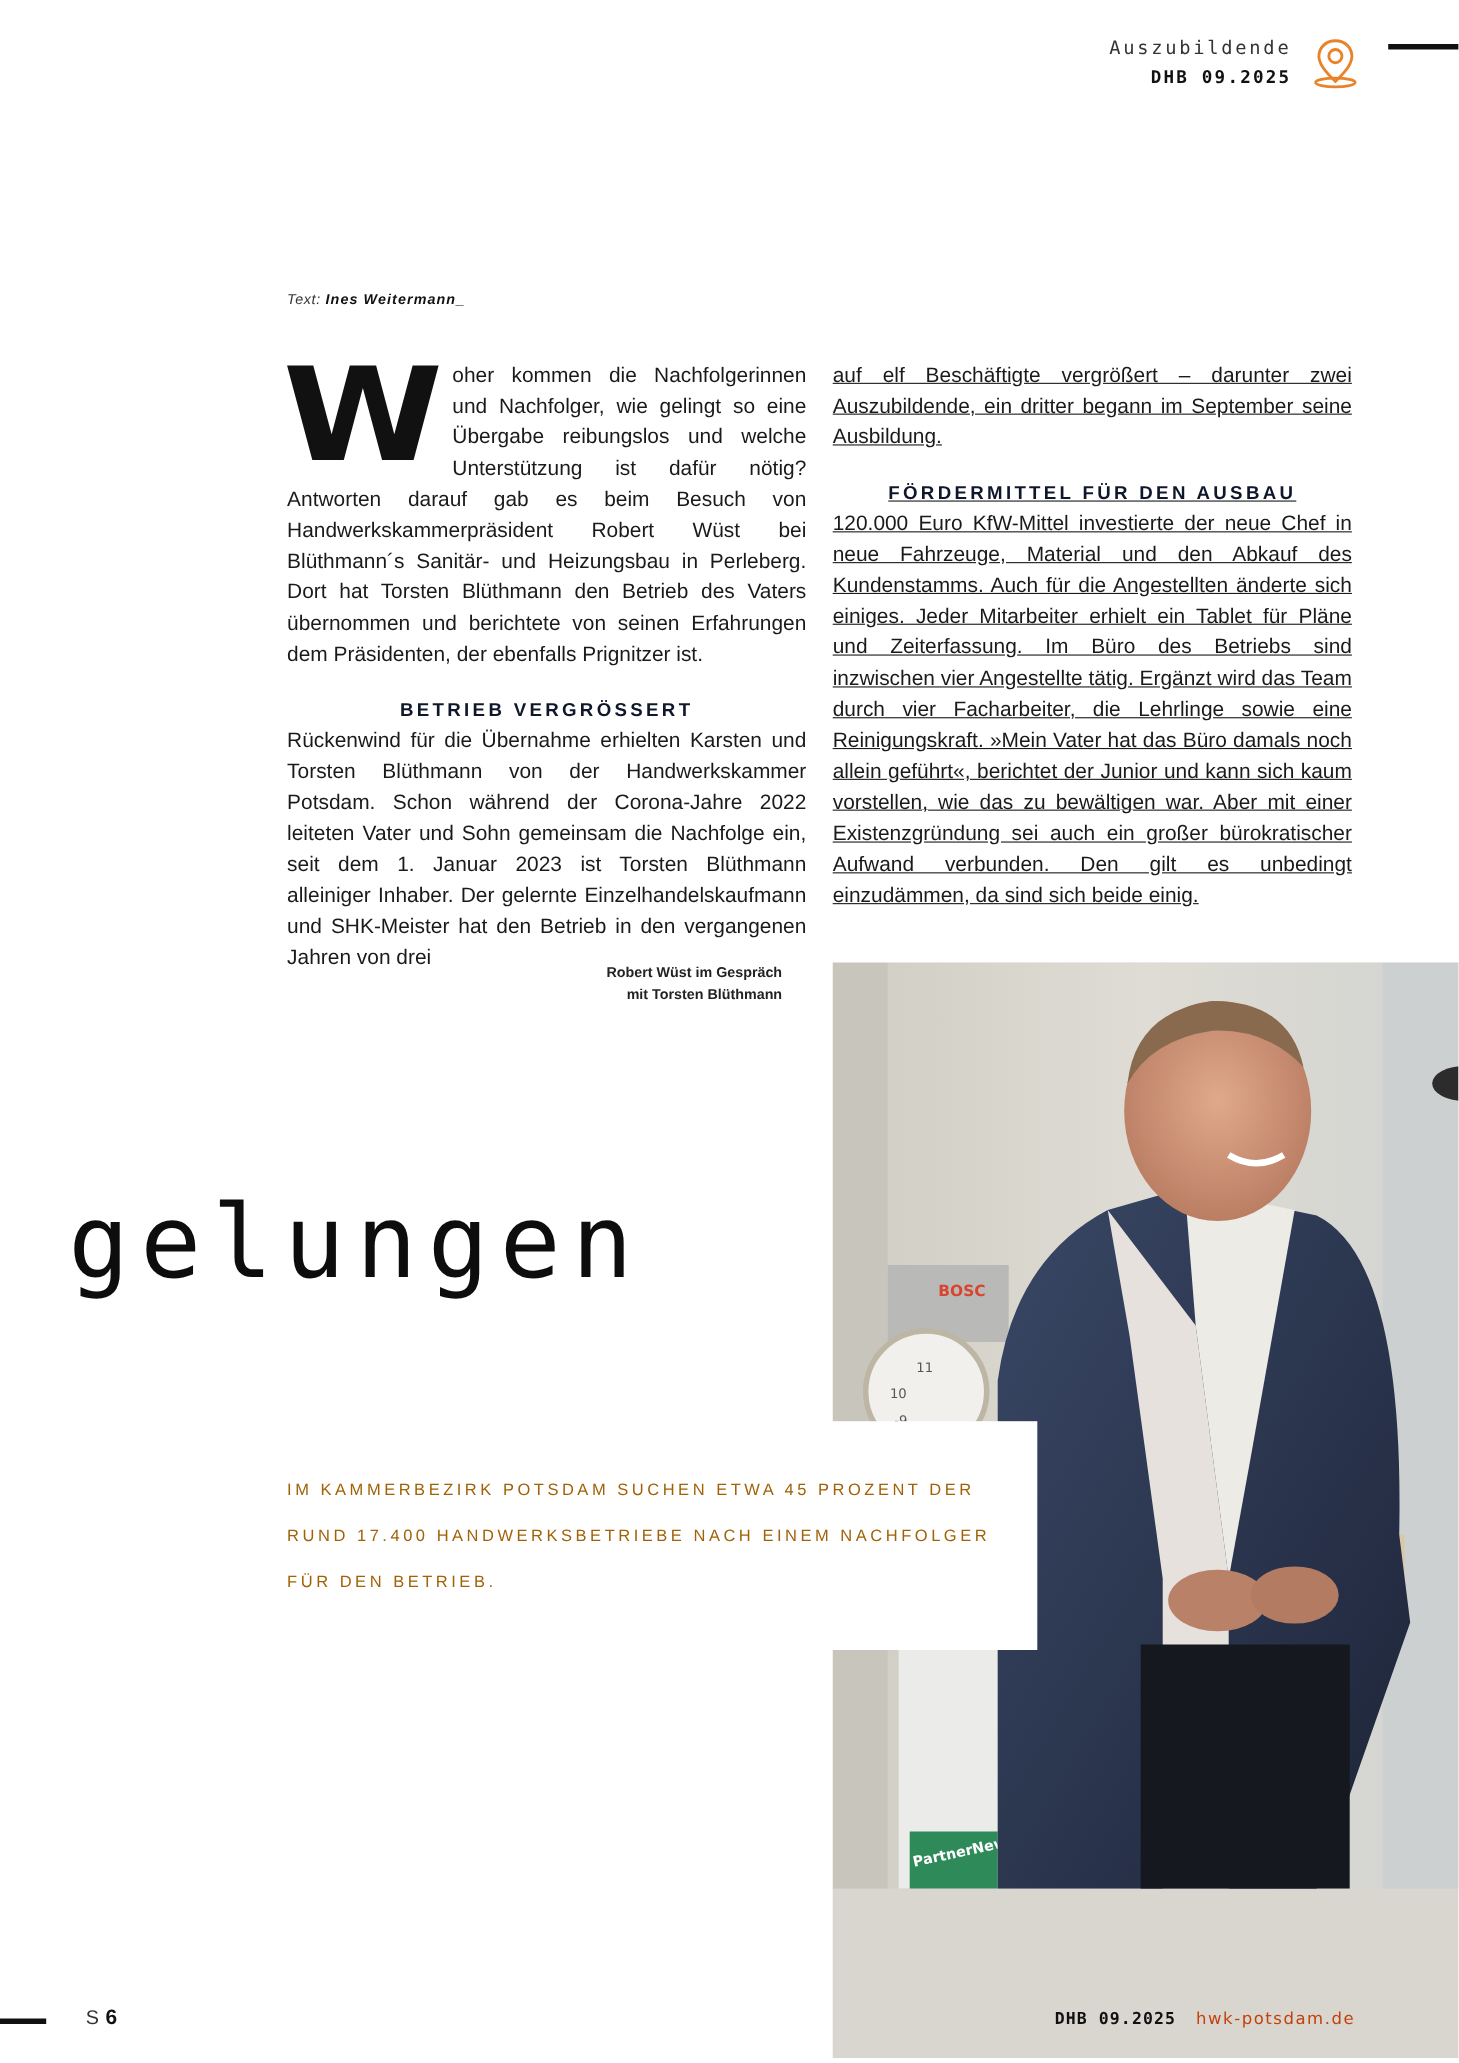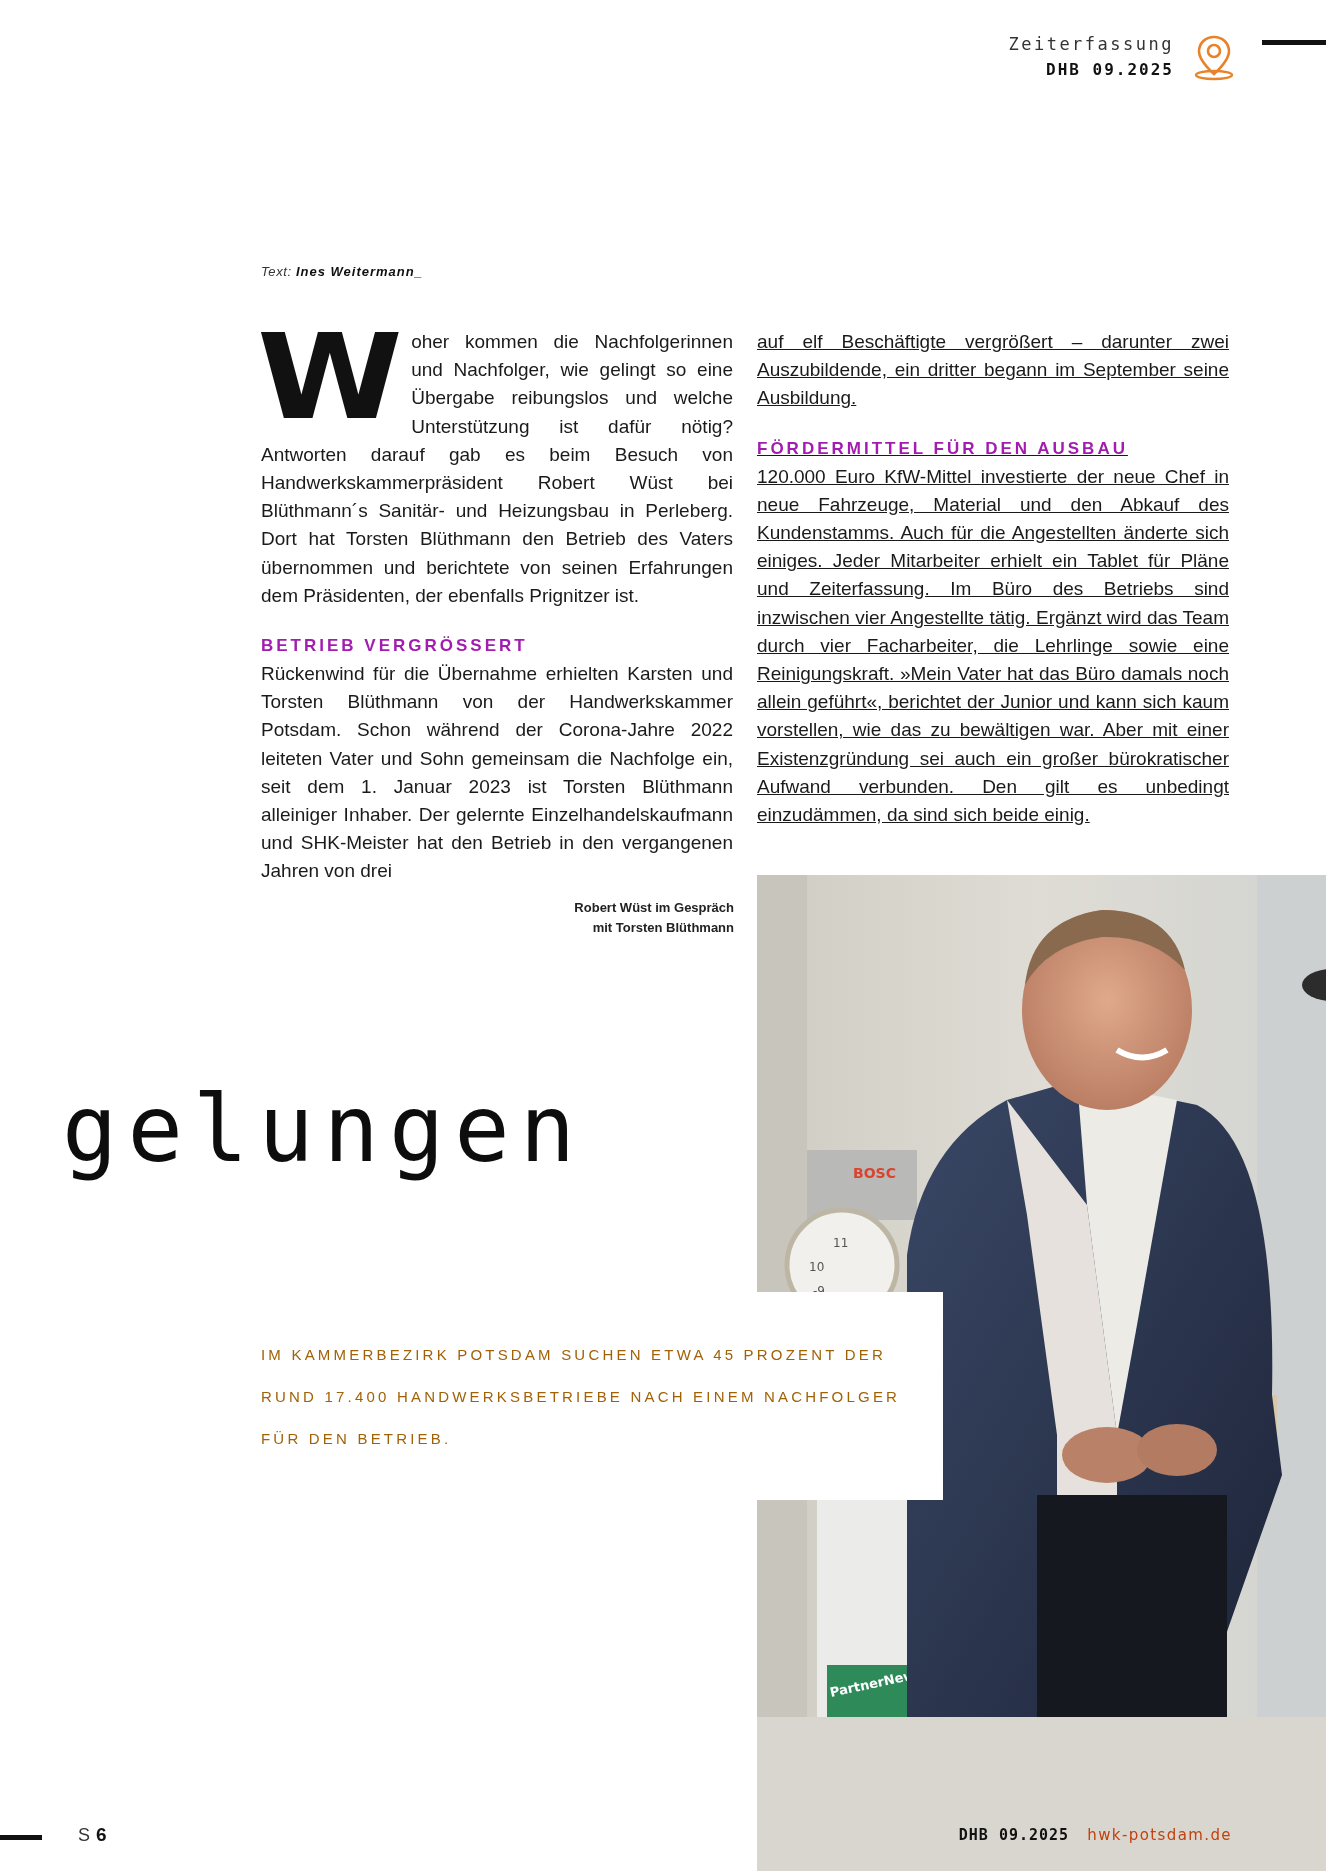--- a/index.html
+++ b/index.html
@@ -15,25 +15,25 @@
   
   .byline { position: absolute; left: 261px; top: 264px; font-size: 13px; font-style: italic; color: #333; letter-spacing: 0.6px; }
   .byline b { font-weight: bold; letter-spacing: 1px; color: #111; }
 
   
   .col { position: absolute; top: 328px; width: 472px; font-family: "Liberation Sans Narrow", "Liberation Sans", sans-serif; font-size: 19px; line-height: 28.2px; color: #1a1a1a; text-align: justify; }
   .col-left { left: 261px; }
   .col-right { left: 757px; text-decoration: underline; }
   .col p { margin: 0; }
   .col .gap { height: 22px; }
-  .col h3 { margin: 0; font-size: 17px; font-weight: bold; letter-spacing: 3px; line-height: 28px; color: #a21caf; text-align: left; }
+  .col h3 { margin: 0; font-size: 17px; font-weight: bold; letter-spacing: 3px; line-height: 28px; color: #0f172a; text-align: center; }
   .dropcap { float: left; font-size: 118px; line-height: 86px; font-weight: 900; font-family: "DejaVu Sans", sans-serif; margin: 6px 10px 0 -4px; color: #111; transform: scaleX(1.12); transform-origin: left; padding-right: 14px; }
 
   
-  .caption { position: absolute; left: 520px; top: 874px; width: 214px; text-align: right; font-size: 13px; font-weight: bold; line-height: 20px; color: #222; font-family: "Liberation Sans Narrow", "Liberation Sans", sans-serif; margin-top: 24px; }
+  .caption { position: absolute; left: 497px; top: 874px; width: 214px; text-align: right; font-size: 13px; font-weight: bold; line-height: 20px; color: #222; font-family: "Liberation Sans Narrow", "Liberation Sans", sans-serif; }
 
   
   .photo { position: absolute; left: 757px; top: 875px; width: 569px; height: 996px; overflow: hidden; background: #d9d6cf; }
   .photo svg { display: block; }
 
   
   .title { position: absolute; left: 62px; top: 1080px; font-family: "DejaVu Sans Mono", monospace; font-size: 92px; line-height: 100px; letter-spacing: 10px; color: #0d0d0d; }
 
   
   .lede-box { position: absolute; left: 0; top: 1292px; width: 943px; height: 208px; background: #ffffff; }
@@ -44,21 +44,21 @@
   .ftr-page { position: absolute; left: 78px; top: 1824px; font-family: Liberation Sans, sans-serif; font-size: 18px; color: #333; }
   .ftr-page b { font-size: 19px; color: #111; margin-left: 6px; }
   .ftr-right { position: absolute; right: 94px; top: 1826px; font-size: 15px; }
   .ftr-issue { font-family: "DejaVu Sans Mono", monospace; font-weight: bold; letter-spacing: 1px; color: #111; margin-right: 14px; }
   .ftr-url { font-family: "DejaVu Sans", sans-serif; letter-spacing: 1.4px; color: #c2410c; }
 </style>
 </head>
 <body>
 
 <div class="hdr-text">
-  <div class="hdr-section">Zeiterfassung</div>
+  <div class="hdr-section">Auszubildende</div>
   <div class="hdr-issue">DHB 09.2025</div>
 </div>
 <div class="hdr-pin">
   <svg width="44" height="48" viewBox="0 0 44 48">
     <path d="M22 3 C13 3 7 9.5 7 17.5 C7 27 22 40 22 40 C22 40 37 27 37 17.5 C37 9.5 31 3 22 3 Z" fill="none" stroke="#e8832a" stroke-width="2.6"></path>
     <circle cx="22" cy="17" r="6" fill="none" stroke="#e8832a" stroke-width="2.6"></circle>
     <ellipse cx="22" cy="41" rx="18" ry="4" fill="none" stroke="#e8832a" stroke-width="2.4"></ellipse>
   </svg>
 </div>
 <div class="hdr-rule"></div>

